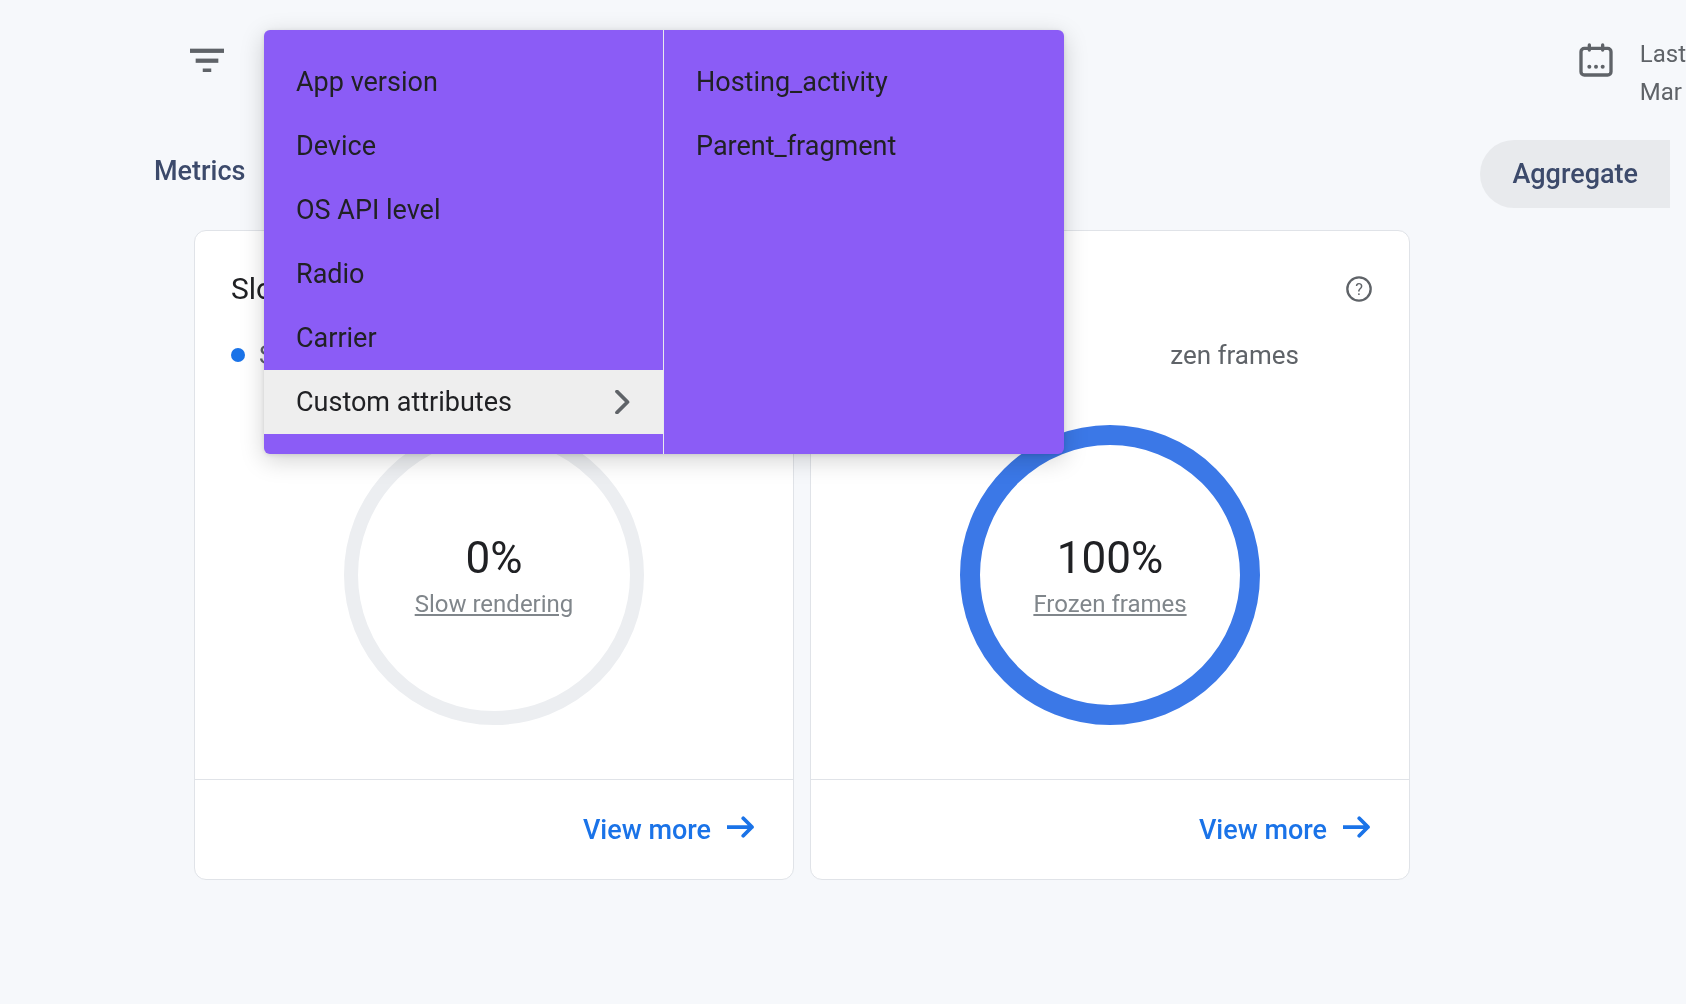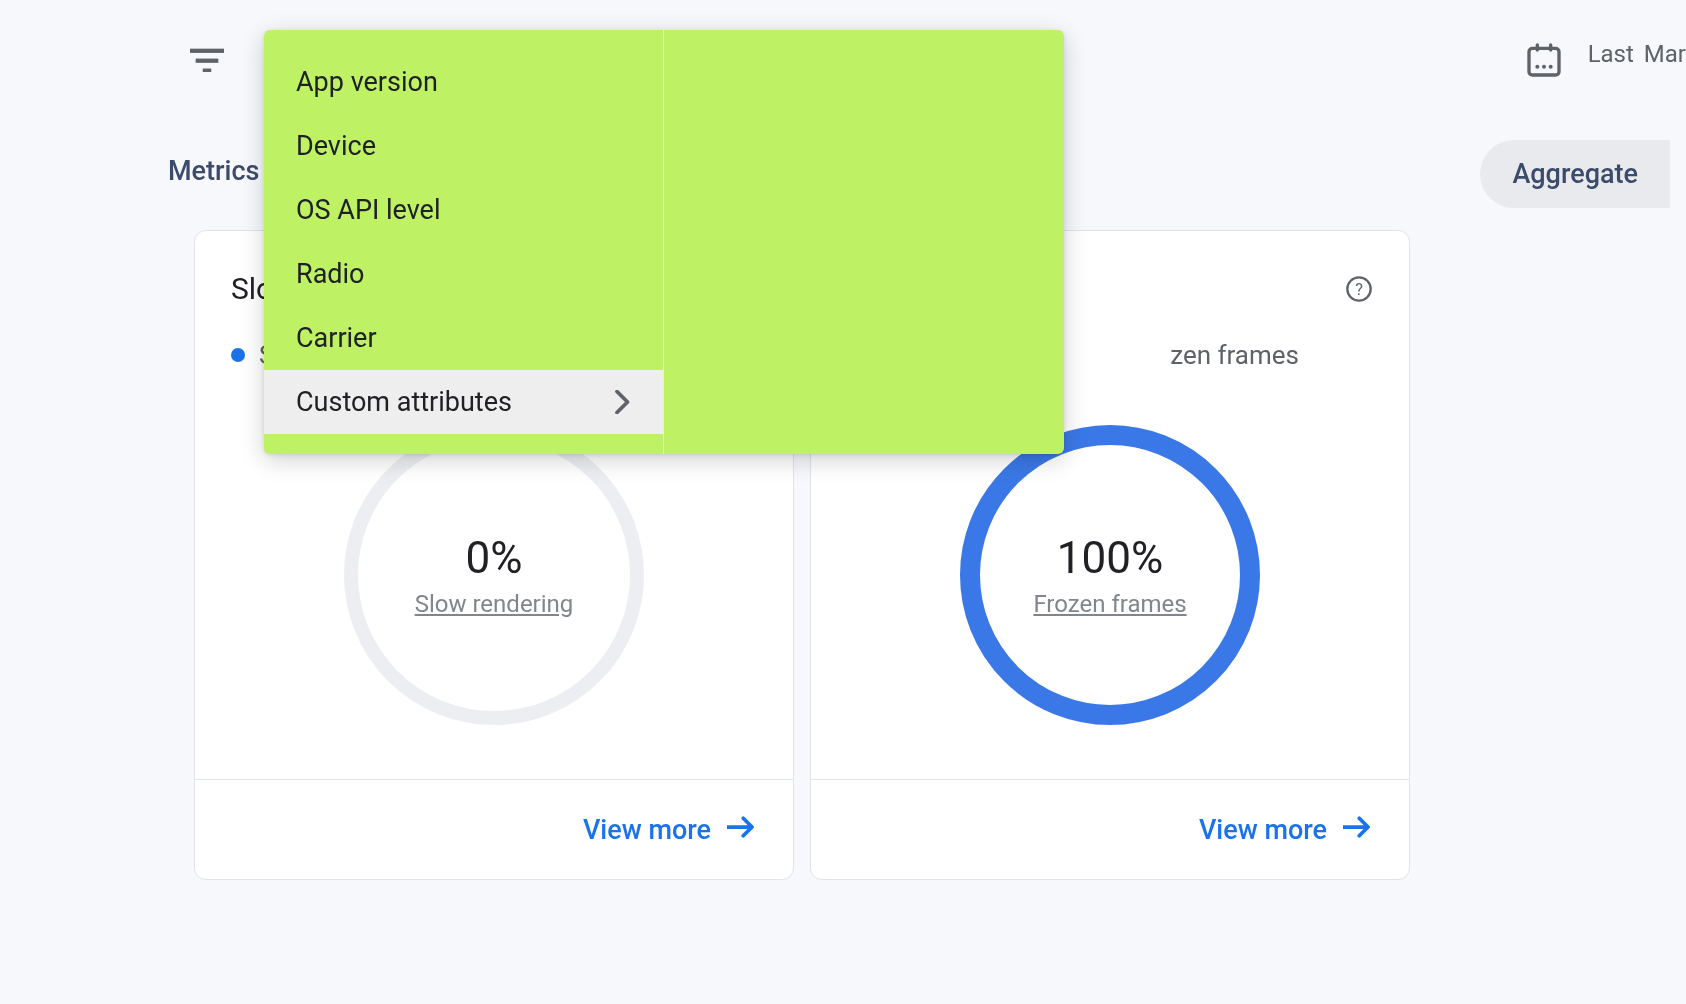--- a/index.html
+++ b/index.html
@@ -26,29 +26,28 @@
     position: absolute;
     top: 40px;
     right: 0;
     display: flex;
     align-items: flex-start;
     gap: 24px;
     color: #5f6368;
   }
   .date-area .texts {
     display: flex;
-    flex-direction: row;
+    flex-direction: column;
     font-size: 24px;
     gap: 10px;
-    text-align: right;
   }
   .metrics-label {
     position: absolute;
     top: 155px;
-    left: 168px;
+    left: 154px;
     color: #3c4a6b;
     font-size: 27px;
     font-weight: 500;
   }
   .aggregate-pill {
     position: absolute;
     top: 140px;
     right: 16px;
     background: #e8eaed;
     color: #3c4a6b;
@@ -145,21 +144,21 @@
     font-size: 27px;
     font-weight: 500;
     cursor: pointer;
   }
   
   .dropdown {
     position: absolute;
     top: 30px;
     left: 264px;
     width: 800px;
-    background: #bef264;
+    background: #8b5cf6;
     border-radius: 6px;
     box-shadow: 0 6px 24px rgba(0,0,0,0.18), 0 1px 4px rgba(0,0,0,0.1);
     display: flex;
     z-index: 100;
   }
   .dropdown-col {
     width: 400px;
     padding: 20px 0;
   }
   .dropdown-col.left {
@@ -280,13 +279,17 @@
     <div class="dropdown-item">Carrier</div>
     <div class="dropdown-item active">
       <span>Custom attributes</span>
       <span class="chevron">
         <svg width="16" height="24" viewBox="0 0 10 16">
             <path d="M1 1 l7 7 l-7 7" stroke="#5f6368" stroke-width="2.5" fill="none" stroke-linecap="round" stroke-linejoin="round"></path>
           </svg>
       </span>
     </div>
   </div>
+  <div class="dropdown-col right">
+    <div class="dropdown-item">Hosting_activity</div>
+    <div class="dropdown-item">Parent_fragment</div>
+  </div>
 </div>
 
 </body></html>

